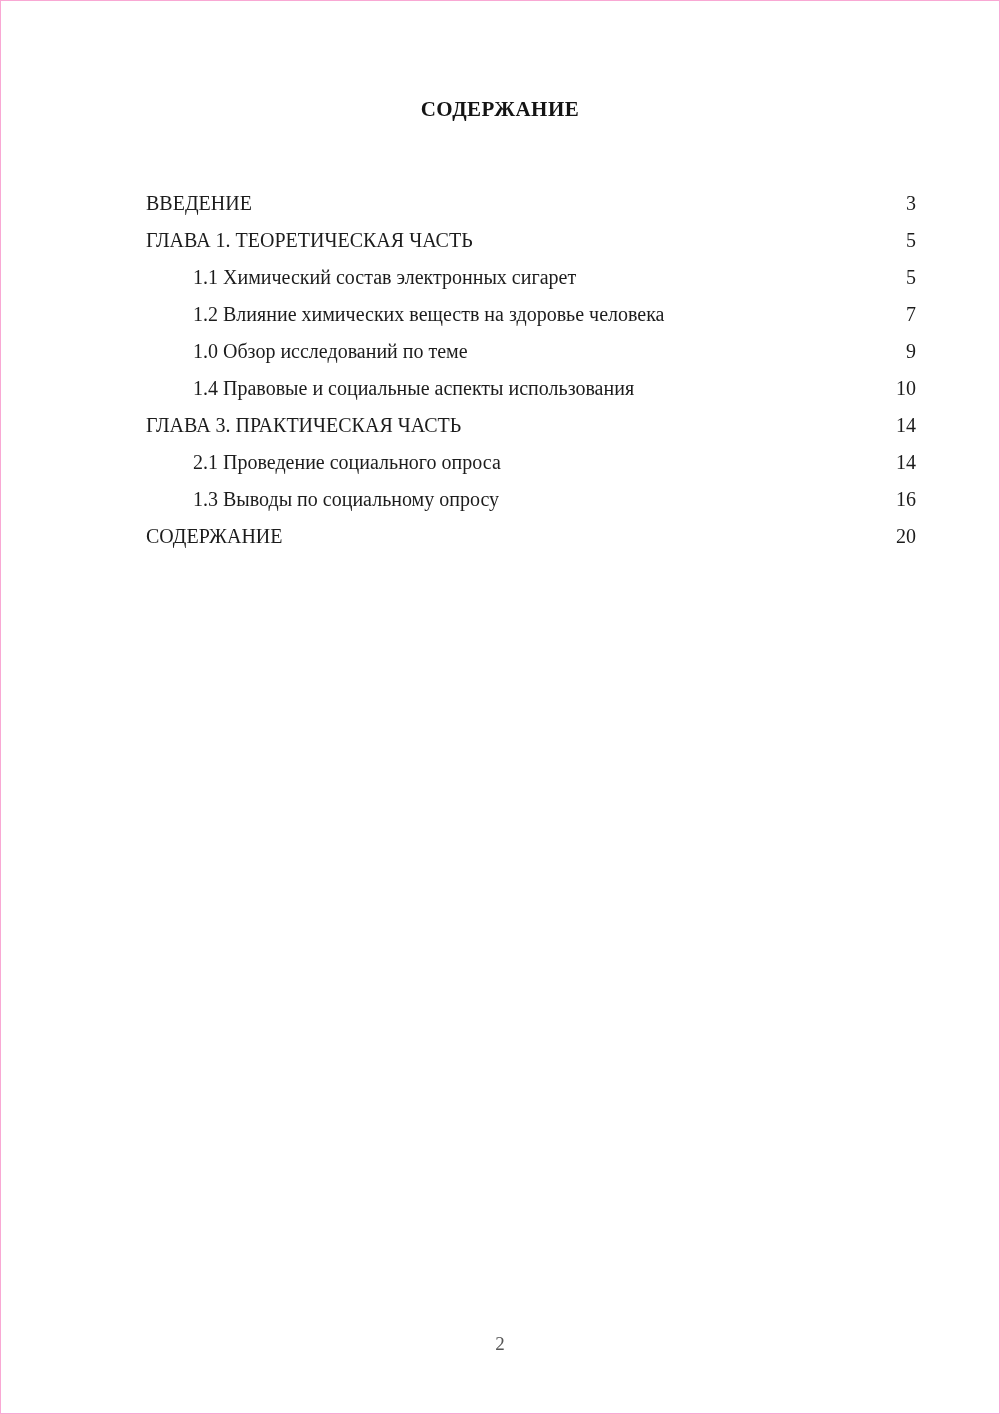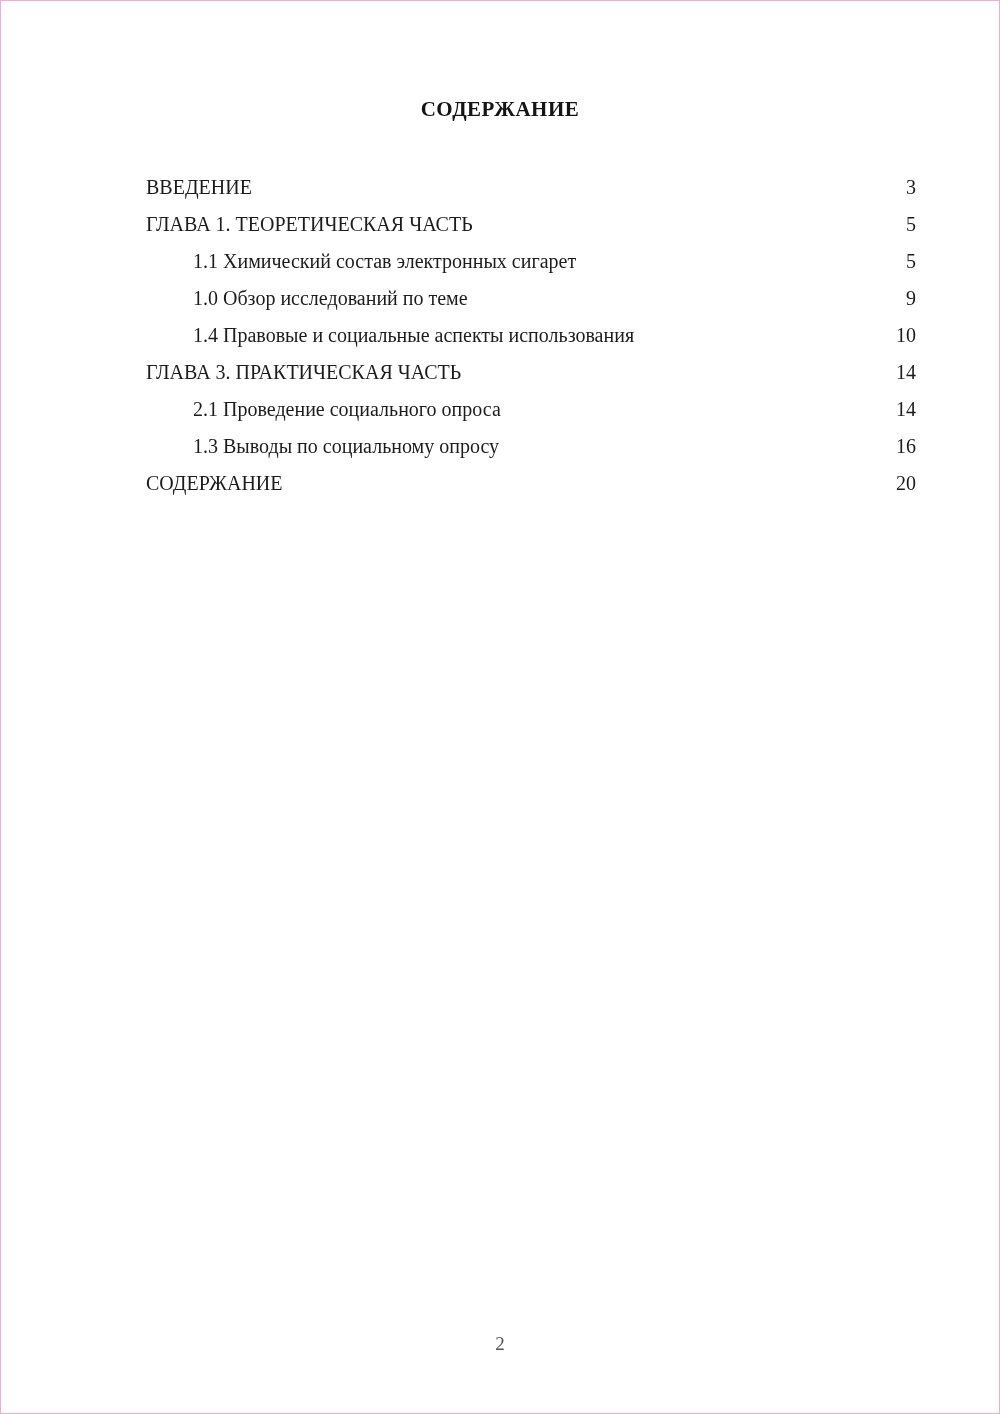--- a/index.html
+++ b/index.html
@@ -24,21 +24,21 @@
     left: 0;
     width: 100%;
     text-align: center;
     font-size: 21px;
     font-weight: bold;
     letter-spacing: 0.5px;
     color: #141414;
   }
   .toc {
     position: absolute;
-    top: 168px;
+    top: 184px;
     left: 145px;
     right: 83px;
   }
   .toc-row {
     display: flex;
     justify-content: space-between;
     align-items: baseline;
     font-size: 20px;
     line-height: 37px;
     white-space: nowrap;
@@ -82,20 +82,24 @@
     <div class="toc-row">
       <span class="label">ГЛАВА 1. ТЕОРЕТИЧЕСКАЯ ЧАСТЬ</span>
       <span class="pagenum">5</span>
     </div>
 
     <div class="toc-row indent">
       <span class="label">1.1 Химический состав электронных сигарет</span>
       <span class="pagenum">5</span>
     </div>
 
+    <div class="toc-row indent">
+      <span class="label">1.2 Влияние химических веществ на здоровье человека</span>
+      <span class="pagenum">7</span>
+    </div>
 
     <div class="toc-row indent">
       <span class="label">1.0 Обзор исследований по теме</span>
       <span class="pagenum">9</span>
     </div>
 
     <div class="toc-row indent">
       <span class="label">1.4 Правовые и социальные аспекты использования</span>
       <span class="pagenum">10</span>
     </div>

